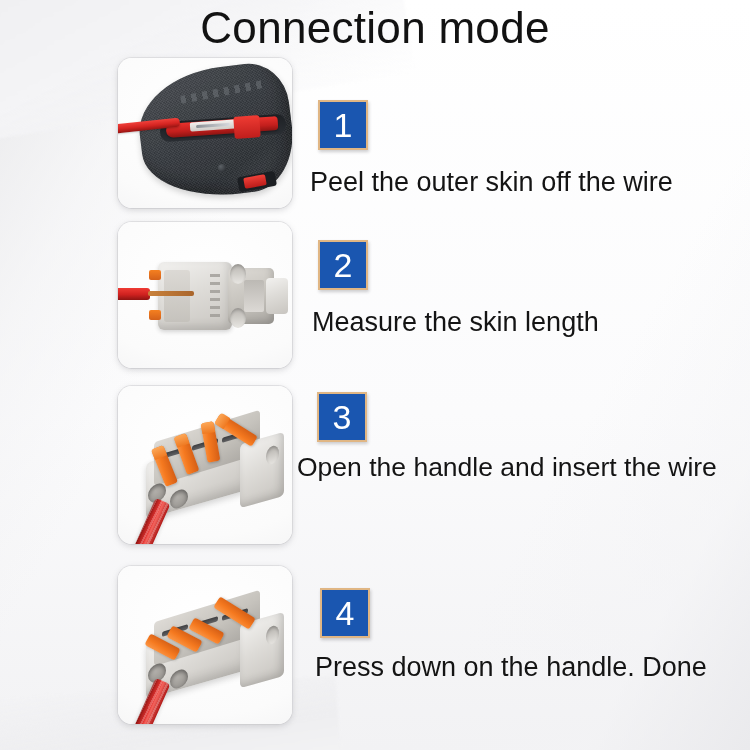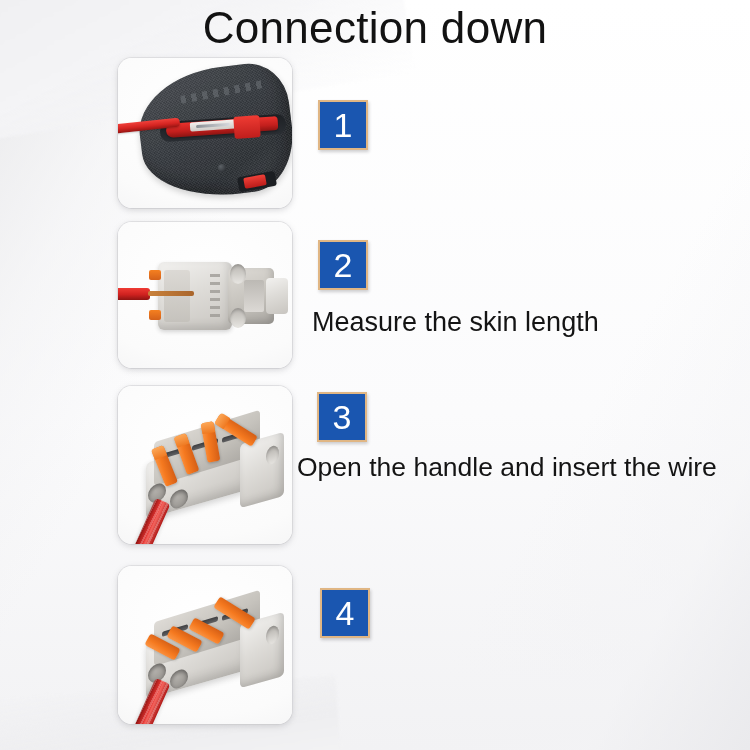--- a/index.html
+++ b/index.html
@@ -286,39 +286,40 @@
   }
 </style>
 </head>
 <body>
 
 <div id="page">
 
   <div class="sheen-top"></div>
   <div class="sheen-bottom"></div>
 
-  <div id="title">Connection down</div>
+  <div id="title">Connection mode</div>
 
   <div class="card" id="card1">
     <div class="stage"></div>
     <div class="ph s1-body"></div>
     <div class="ph s1-texture"></div>
     <div class="ph s1-brand"></div>
     <div class="ph s1-jawslot"></div>
     <div class="ph s1-red-lever"></div>
     <div class="ph s1-white-gap"></div>
     <div class="ph s1-core"></div>
     <div class="ph s1-red-block"></div>
     <div class="ph s1-wire"></div>
     <div class="ph s1-screw"></div>
     <div class="ph s1-switch-slot"></div>
     <div class="ph s1-switch"></div>
   </div>
 
   <div class="badge" id="badge1">1</div>
+  <div class="steptext" id="text1">Peel the outer skin off the wire</div>
 
   <div class="card" id="card2">
     <div class="stage"></div>
     <div class="ph s2-main grey"></div>
     <div class="ph s2-main-face"></div>
     <div class="ph s2-label"></div>
     <div class="ph s2-right grey-d"></div>
     <div class="ph s2-hole-a"></div>
     <div class="ph s2-hole-b"></div>
     <div class="ph s2-slot"></div>
@@ -385,14 +386,15 @@
     <div class="ph lever-closed" style="left:110px;top:26px;transform:rotate(-58deg);height:42px;"></div>
 
     <div class="ph c-port" style="left:30px;top:98px;"></div>
     <div class="ph c-port" style="left:52px;top:104px;"></div>
 
     <div class="ph c-wire"></div>
     <div class="ph c-wire-rib"></div>
   </div>
 
   <div class="badge" id="badge4">4</div>
+  <div class="steptext" id="text4">Press down on the handle. Done</div>
 
 </div>
 
 </body></html>

